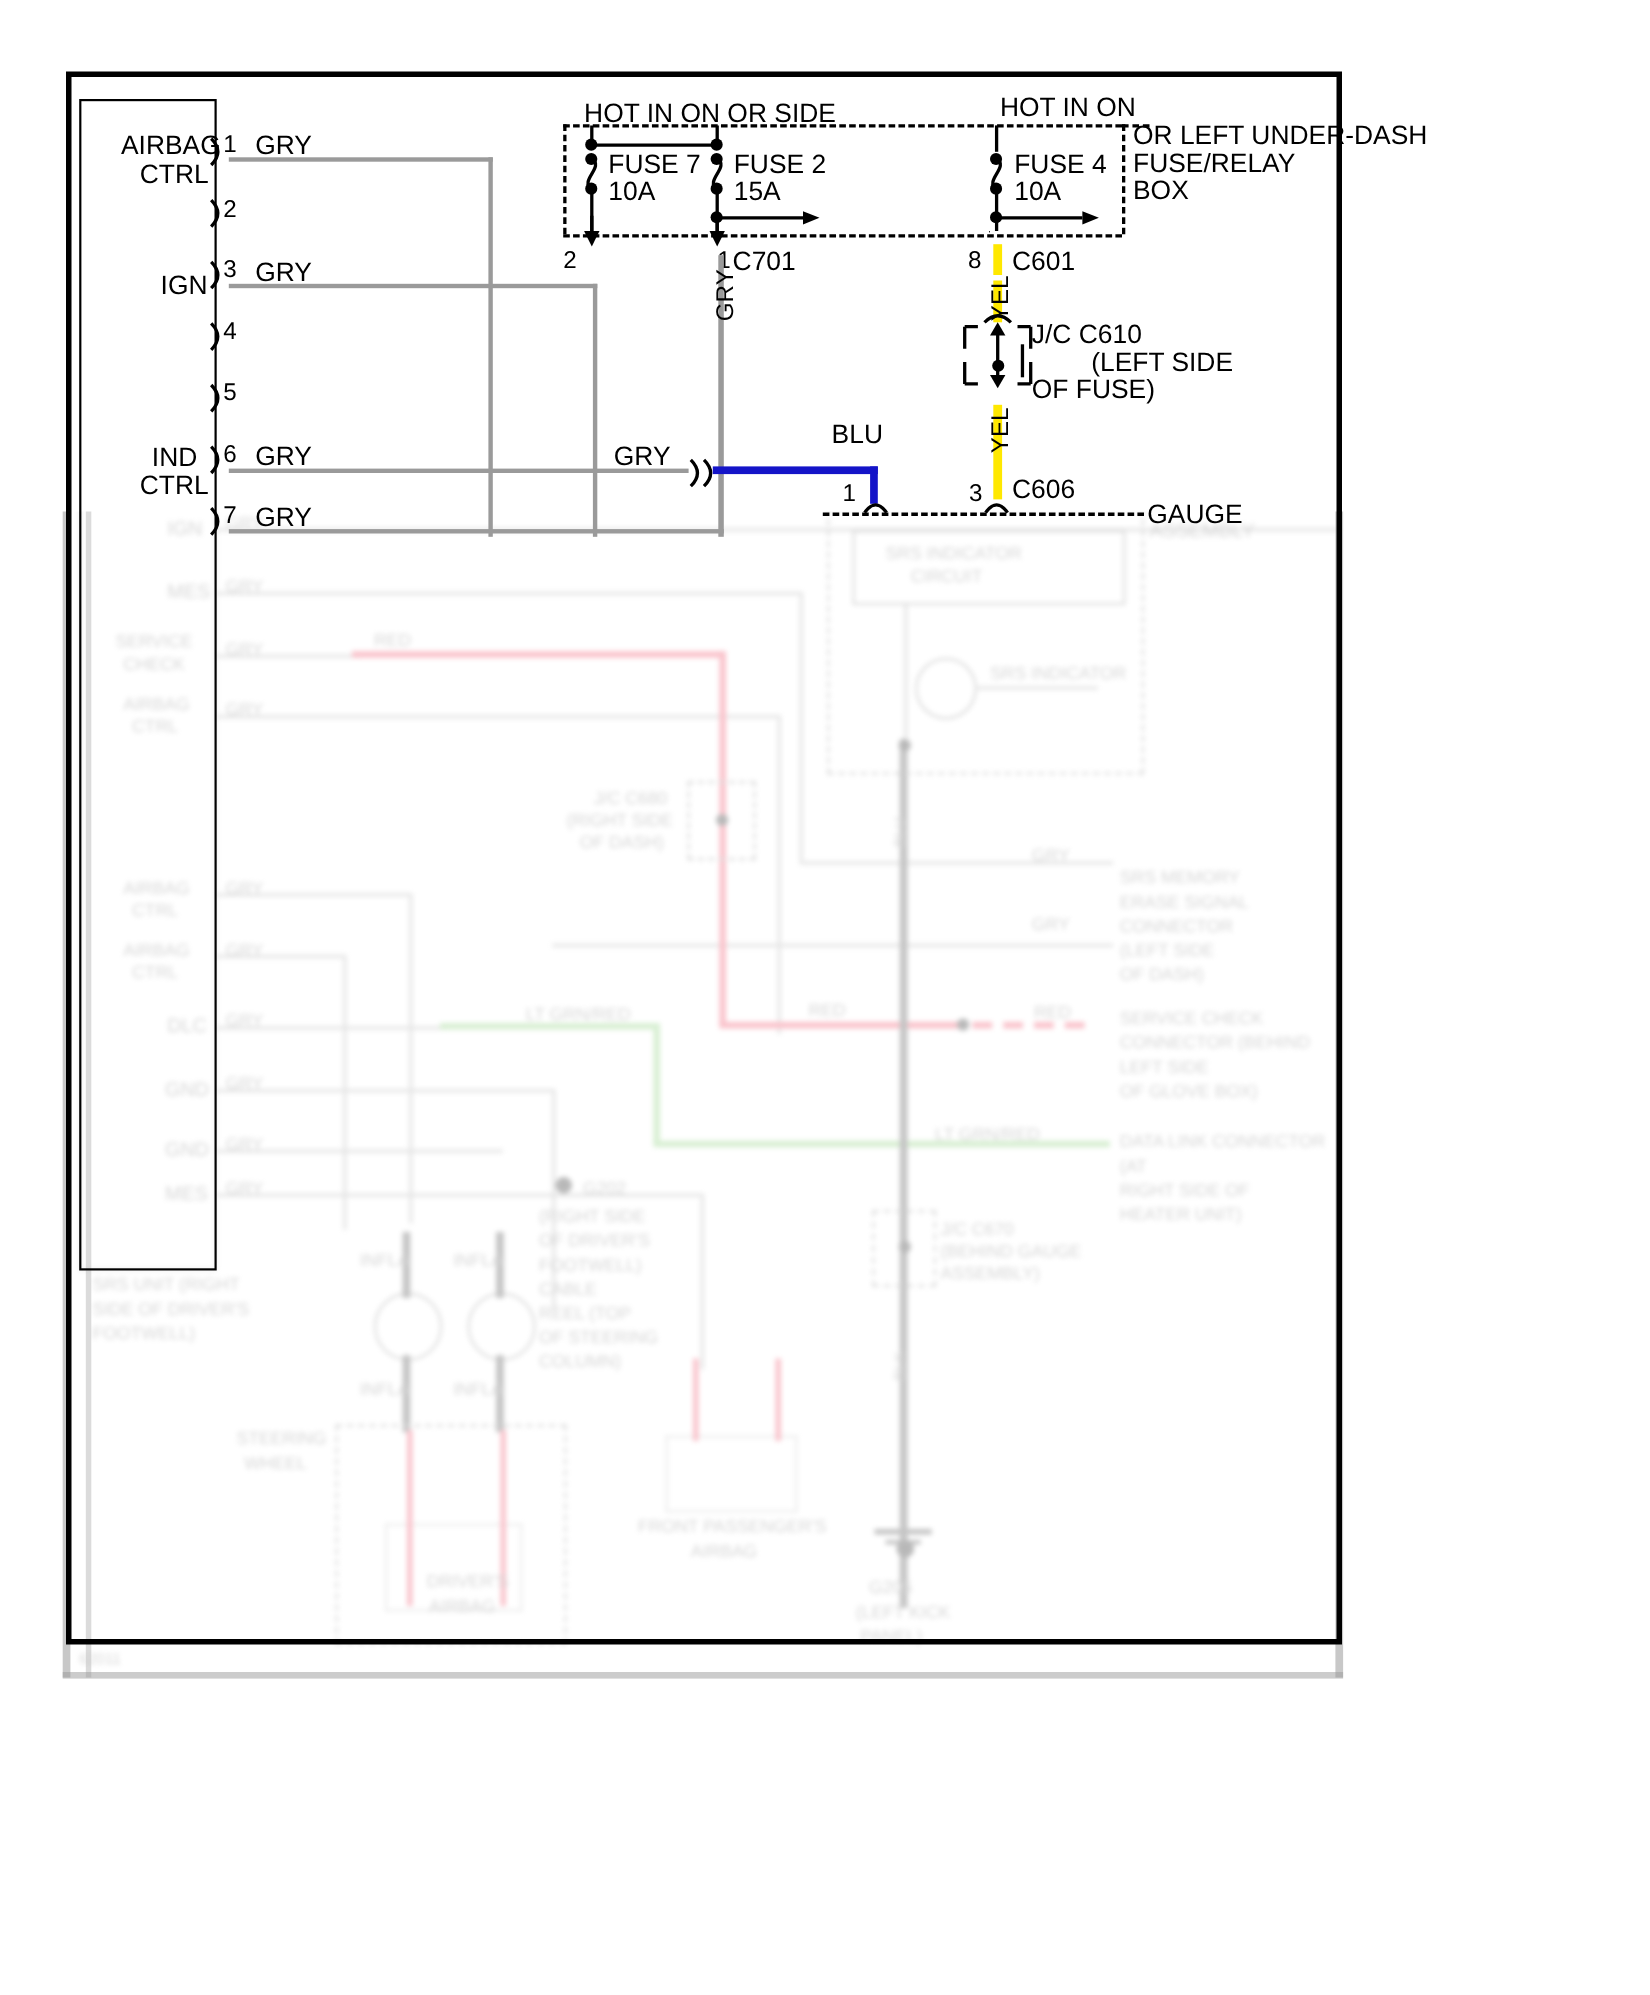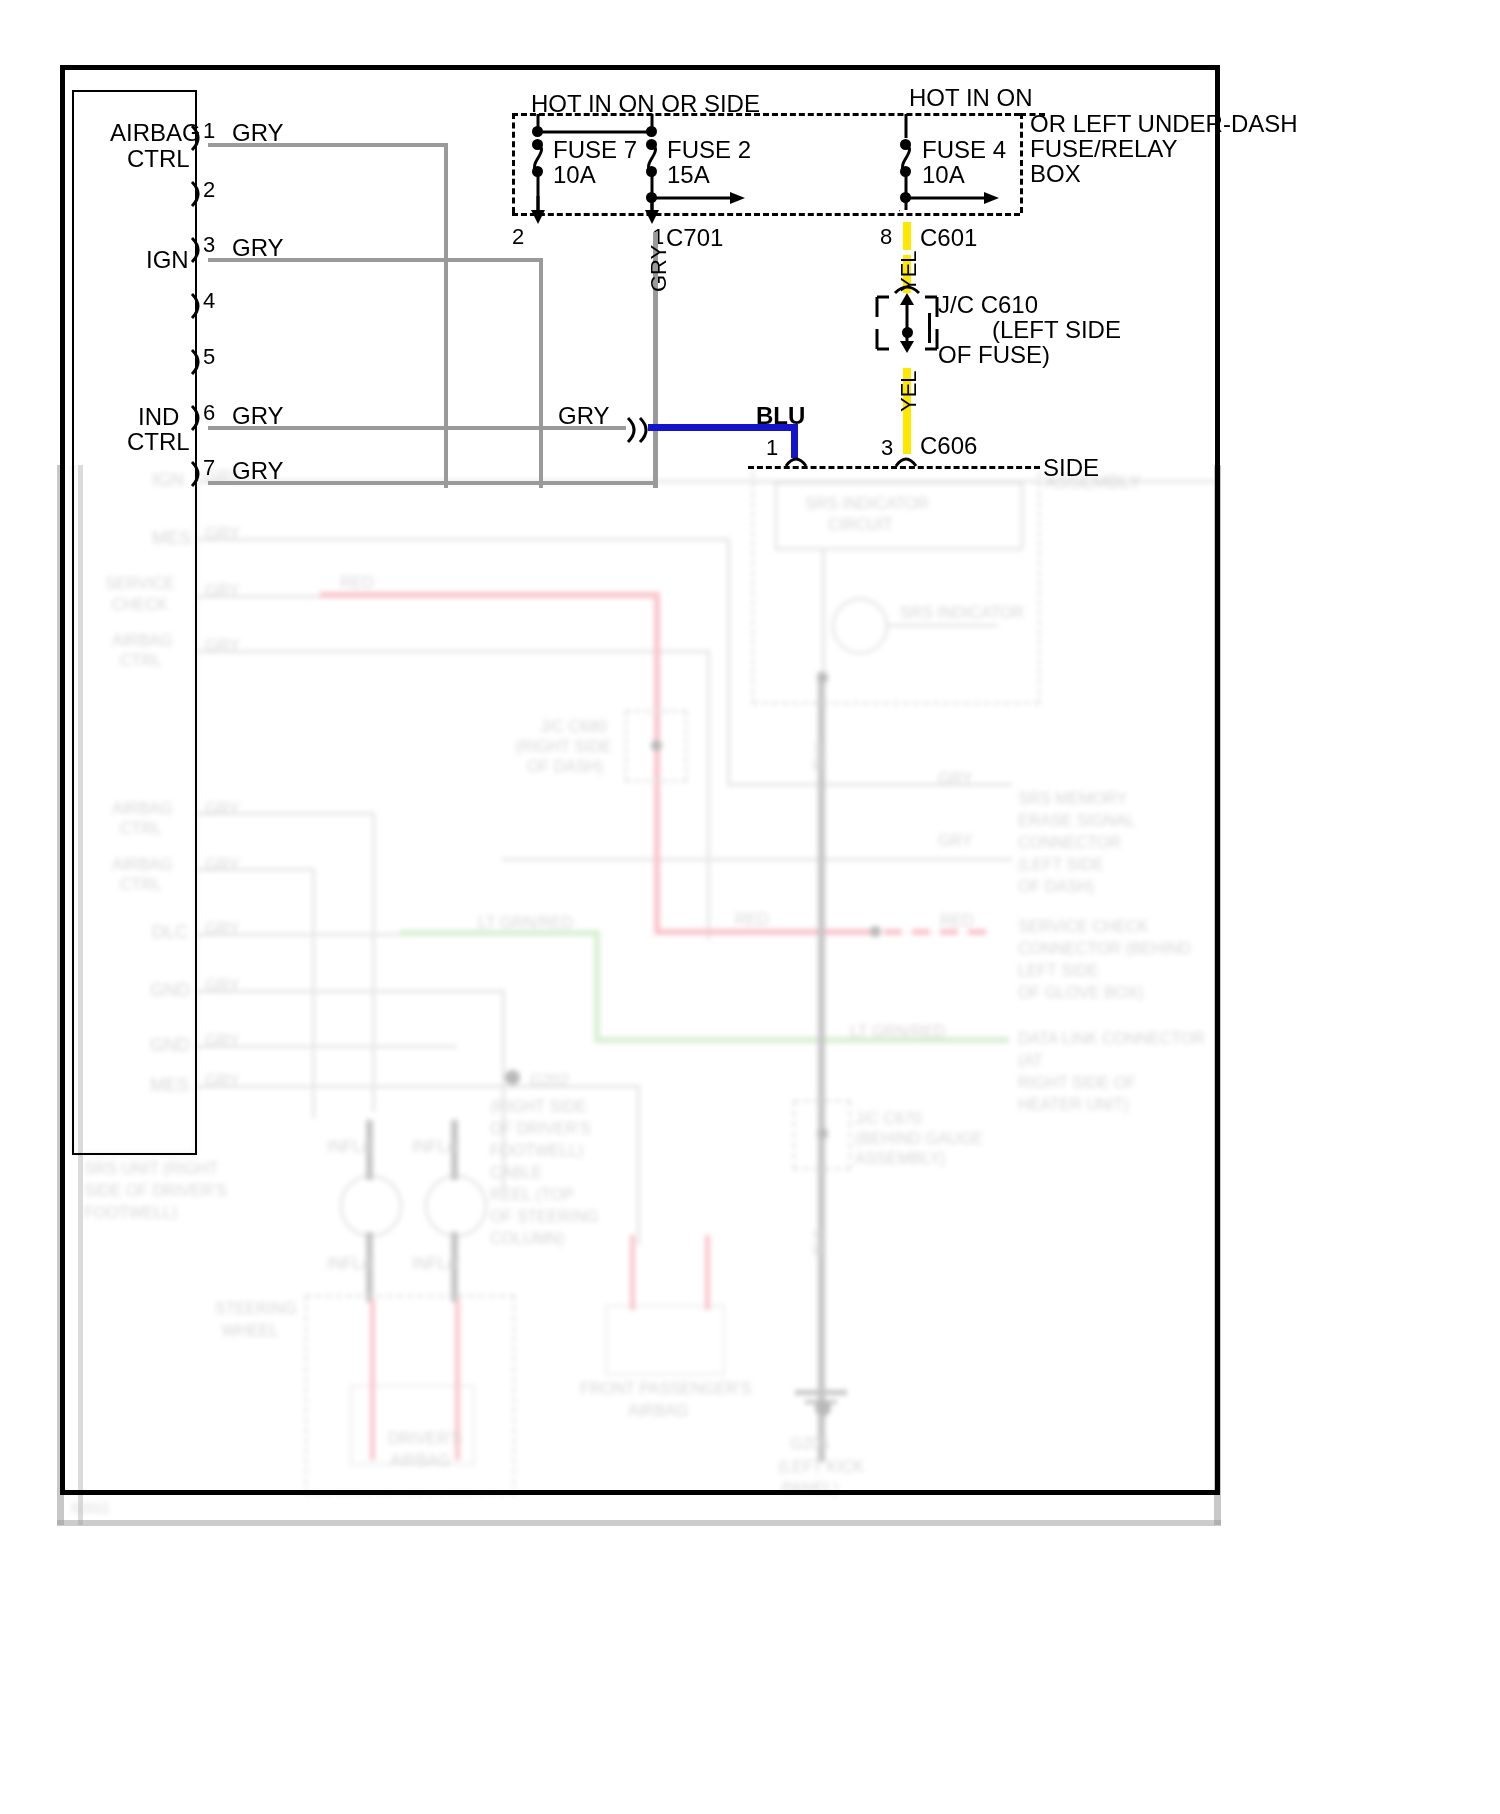--- a/index.html
+++ b/index.html
@@ -384,27 +384,27 @@
   <div class="yel" style="left:903px;top:368px;width:8px;height:86px;"></div>
   <div class="txt t22 vert" style="left:896px;top:412px;">YEL</div>
 
   <svg width="34" height="36" style="position:absolute;left:622px;top:412px;">
     <path d="M6,6 Q18,18 6,30" stroke="#000" stroke-width="3" fill="none"></path>
     <path d="M18,6 Q30,18 18,30" stroke="#000" stroke-width="3" fill="none"></path>
   </svg>
 
   <div class="blu" style="left:648px;top:424px;width:150px;height:7px;"></div>
   <div class="blu" style="left:791px;top:424px;width:7px;height:34px;"></div>
-  <div class="txt t24" style="left:756px;top:402px;font-weight:bold;">BLU</div>
+  <div class="txt t24" style="left:756px;top:382px;">BLU</div>
 
   <div class="txt t22" style="left:766px;top:435px;">1</div>
   <div class="txt t22" style="left:881px;top:435px;">3</div>
   <div class="txt t24" style="left:920px;top:432px;">C606</div>
 
   <svg width="310" height="30" style="position:absolute;left:748px;top:450px;">
     <path d="M38,16 Q48,2 58,16" stroke="#000" stroke-width="3" fill="none"></path>
     <path d="M148,16 Q158,2 168,16" stroke="#000" stroke-width="3" fill="none"></path>
   </svg>
   <div class="dash-h" style="left:748px;top:466px;width:292px;"></div>
 
-  <div class="txt t24" style="left:1043px;top:454px;">SIDE</div>
+  <div class="txt t24" style="left:1043px;top:454px;">GAUGE</div>
 
 </div>
 
 </body></html>

